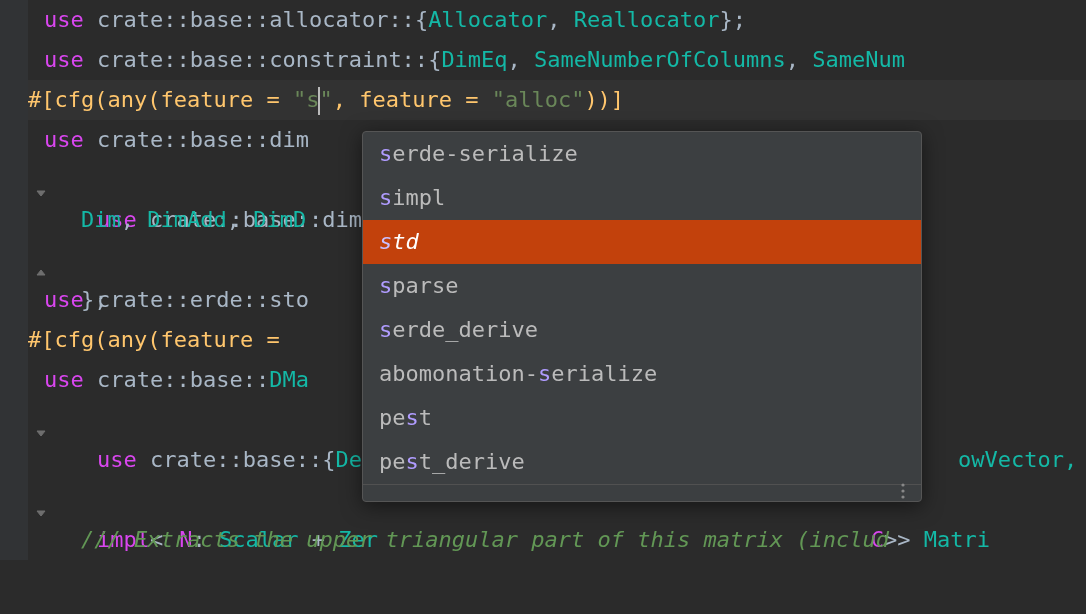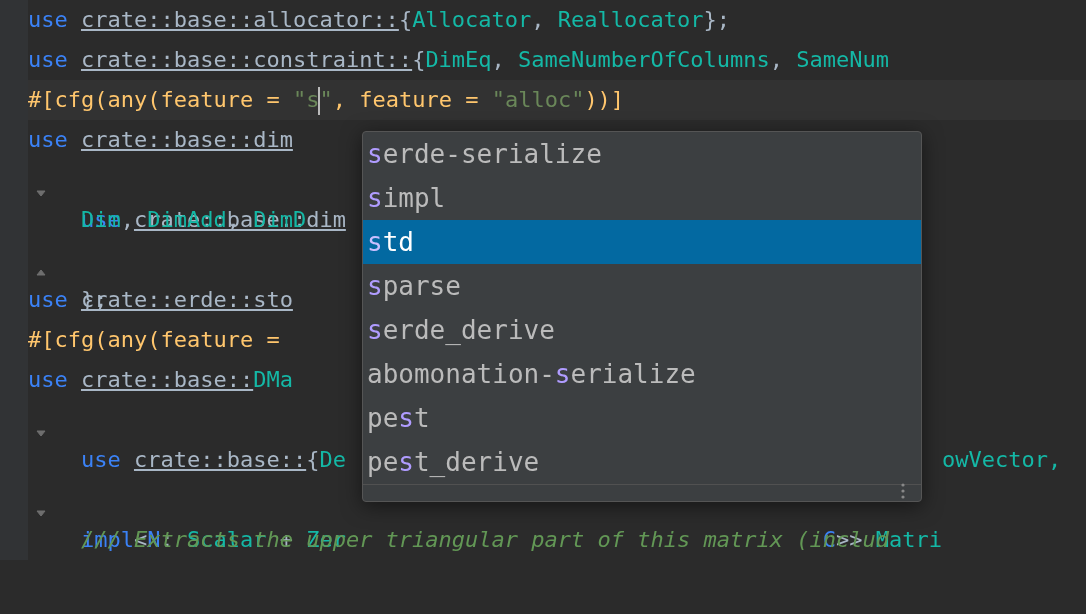--- a/index.html
+++ b/index.html
@@ -31,22 +31,22 @@
     }
     .code-line {
       white-space: pre;
       color: #a9b7c6;
       height: 40px;
       position: relative;
     }
     .highlight-line {
       background-color: #323232;
     }
-    .keyword { color: #3b82f6; }
-    .path { color: #a9b7c6; text-decoration: underline; }
+    .keyword { color: #d946ef; margin-left: 16px; }
+    .path { color: #a9b7c6; }
     .macro { color: #ffc66d; }
     .string { color: #6a8759; }
     .punctuation { color: #a9b7c6; }
     .identifier { color: #14b8a6; }
     .comment { color: #629755; font-style: italic; }
     .caret {
       display: inline-block;
       width: 2px;
       height: 28px;
       background-color: #bbbbbb;
@@ -69,29 +69,30 @@
       left: 362px;
       top: 131px;
       width: 560px;
       background-color: #3c3f41;
       border: 1px solid #555555;
       border-radius: 4px;
       box-shadow: 0 4px 20px rgba(0,0,0,0.5);
       z-index: 100;
     }
     .autocomplete-item {
-      padding: 4px 4px;
+      padding: 4px 16px;
       color: #bbbbbb;
-      font-size: 26px;
+      font-size: 22px;
       line-height: 36px;
       cursor: pointer;
     }
     .autocomplete-item.selected {
-      background-color: #0369a1;
+      background-color: #c2410c;
       color: #ffffff;
+      font-style: italic;
     }
     .autocomplete-item .match-char {
       color: #b09cff;
     }
     .autocomplete-item.selected .match-char {
       color: #c9bfff;
     }
     .autocomplete-footer {
       padding: 8px 16px;
       color: #787878;

